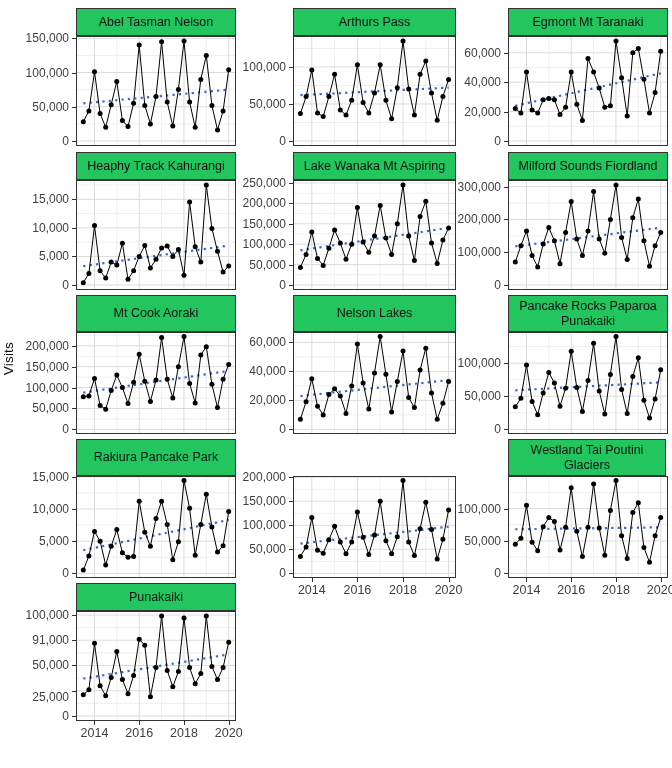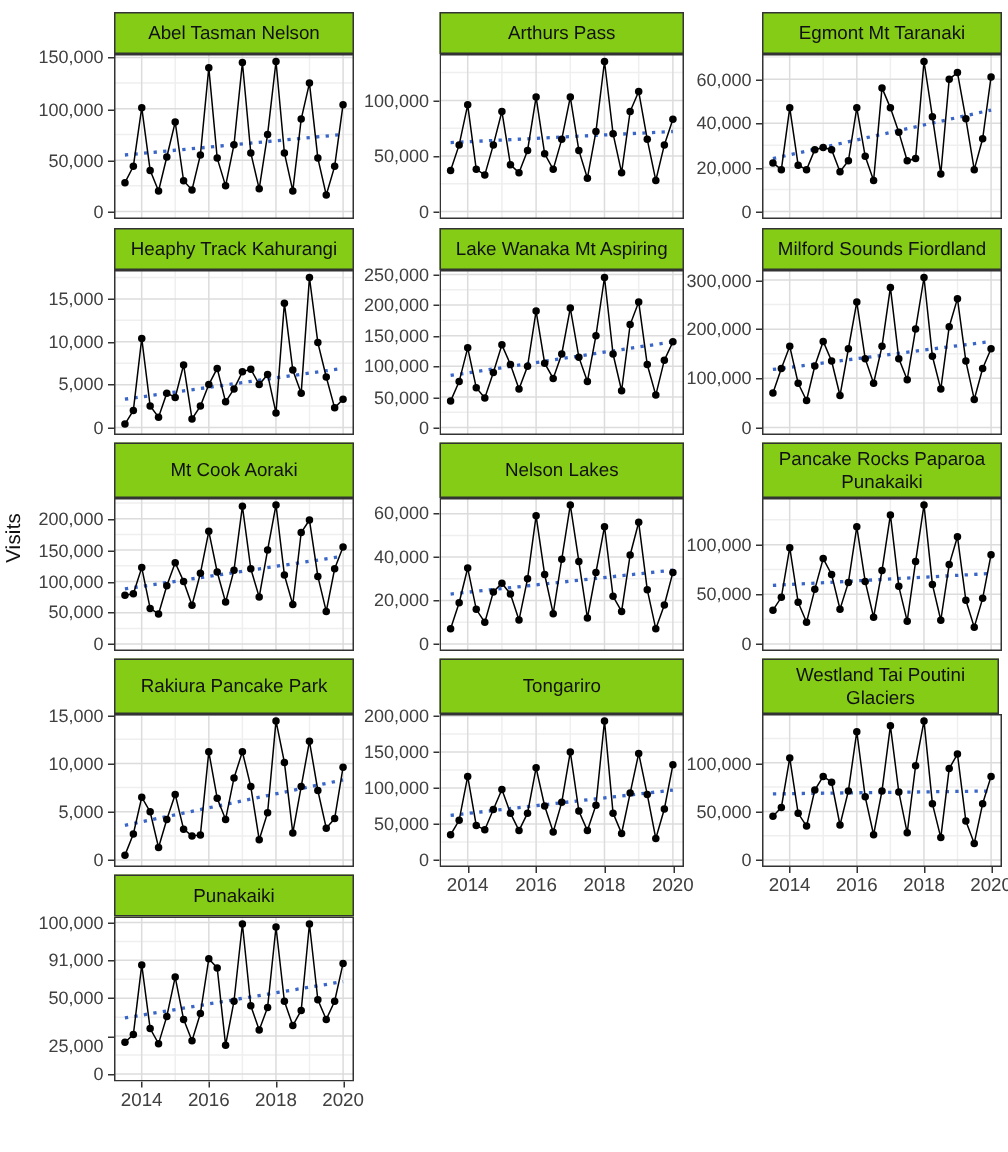--- a/index.html
+++ b/index.html
@@ -1,19 +1,19 @@
 <!DOCTYPE html>
 <html><head>
 <meta charset="utf-8">
 <style>
   html,body{margin:0;padding:0;background:#ffffff;}
   body{width:672px;height:768px;position:relative;font-family:"Liberation Sans","DejaVu Sans",sans-serif;-webkit-font-smoothing:antialiased;}
   #figure{position:absolute;left:0;top:0;width:672px;height:768px;background:#fff;}
   .y-title{position:absolute;left:1px;top:342px;width:16px;writing-mode:vertical-rl;transform:rotate(180deg);font-size:13.5px;color:#111;letter-spacing:.2px;}
-  .strip{position:absolute;background:#84cc16;border:1px solid #333;box-sizing:border-box;display:flex;align-items:center;justify-content:center;z-index:2;}
+  .strip{position:absolute;background:#22c55e;border:1px solid #333;box-sizing:border-box;display:flex;align-items:center;justify-content:center;z-index:2;}
   .strip span{font-size:12.5px;color:#111;text-align:center;white-space:pre-line;line-height:1.18;}
   .plot{position:absolute;z-index:1;}
   .ytick{position:absolute;font-size:12px;color:#404040;text-align:right;height:14px;line-height:14px;}
   .xtick{position:absolute;font-size:12.5px;color:#404040;text-align:center;width:40px;height:15px;line-height:15px;}
   .tickmark{position:absolute;background:#333;}
 </style>
 </head>
 <body>
 
 <div id="figure">
@@ -601,23 +601,20 @@
       <circle cx="113.6" cy="32.3" r="2.5" fill="#000000"></circle>
       <circle cx="119.2" cy="79.3" r="2.5" fill="#000000"></circle>
       <circle cx="124.8" cy="48.4" r="2.5" fill="#000000"></circle>
       <circle cx="130.3" cy="18.2" r="2.5" fill="#000000"></circle>
       <circle cx="135.9" cy="51.0" r="2.5" fill="#000000"></circle>
       <circle cx="141.5" cy="76.1" r="2.5" fill="#000000"></circle>
       <circle cx="147.1" cy="69.7" r="2.5" fill="#000000"></circle>
       <circle cx="152.7" cy="35.5" r="2.5" fill="#000000"></circle>
       <rect x="0.5" y="0.5" width="159" height="101" fill="none" stroke="#333333" stroke-width="1"></rect>
     </svg>
-    <div class="strip" style="left: 293px; top: 439px; width: 163px; height: 37px;">
-      <span>Tongariro</span>
-    </div>
     <div class="ytick" style="left: 227px; top: 566.364px; width: 59px;">0</div>
     <div class="tickmark" style="left: 289px; top: 573.364px; width: 4px; height: 1px;"></div>
     <div class="ytick" style="left: 227px; top: 542.341px; width: 59px;">50,000</div>
     <div class="tickmark" style="left: 289px; top: 549.341px; width: 4px; height: 1px;"></div>
     <div class="ytick" style="left: 227px; top: 518.318px; width: 59px;">100,000</div>
     <div class="tickmark" style="left: 289px; top: 525.318px; width: 4px; height: 1px;"></div>
     <div class="ytick" style="left: 227px; top: 494.296px; width: 59px;">150,000</div>
     <div class="tickmark" style="left: 289px; top: 501.296px; width: 4px; height: 1px;"></div>
     <div class="ytick" style="left: 227px; top: 470.273px; width: 59px;">200,000</div>
     <div class="tickmark" style="left: 289px; top: 477.273px; width: 4px; height: 1px;"></div>

